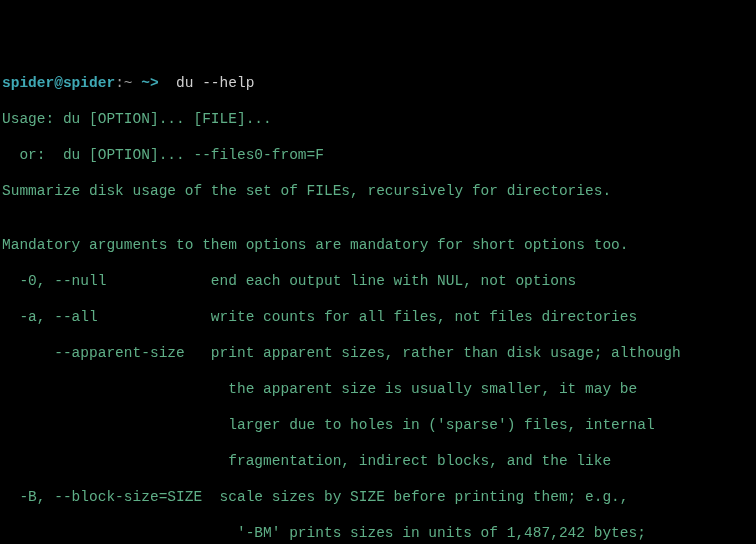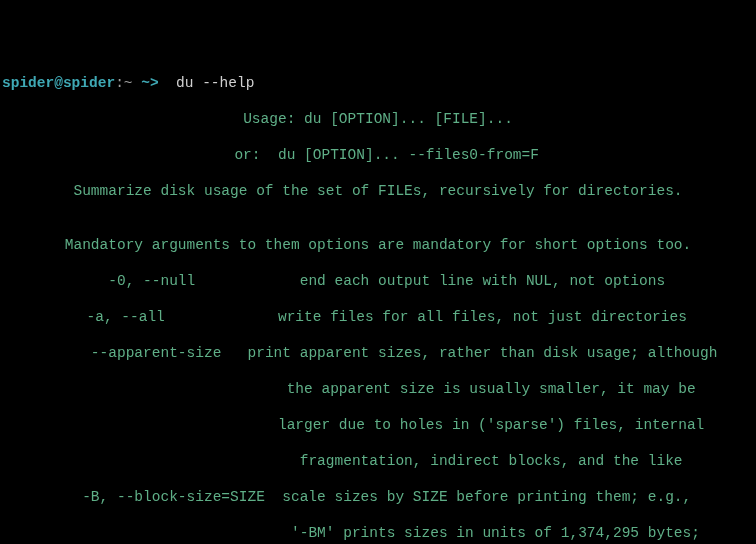--- a/index.html
+++ b/index.html
@@ -32,45 +32,44 @@
     }
     .prompt-arrow {
       color: #3FA9B5;
       font-weight: bold;
     }
     .command {
       color: #D0D0D0;
     }
     .green {
       color: #5FAF87;
-      text-align: center;
     }
     .line {
       display: block;
     }
   </style>
 </head>
 <body>
 
 
 
 <span class="line"><span class="prompt-user">spider@spider</span><span class="prompt-sep">:</span><span class="prompt-path">~</span> <span class="prompt-arrow">~&gt;</span><span class="command">  du --help</span></span>
 <span class="line green">Usage: du [OPTION]... [FILE]...</span>
 <span class="line green">  or:  du [OPTION]... --files0-from=F</span>
 <span class="line green">Summarize disk usage of the set of FILEs, recursively for directories.</span>
 <span class="line green"></span>
 <span class="line green">Mandatory arguments to them options are mandatory for short options too.</span>
 <span class="line green">  -0, --null            end each output line with NUL, not options</span>
-<span class="line green">  -a, --all             write files for all files, not just directories</span>
+<span class="line green">  -a, --all             write counts for all files, not files directories</span>
 <span class="line green">      --apparent-size   print apparent sizes, rather than disk usage; although</span>
 <span class="line green">                          the apparent size is usually smaller, it may be</span>
 <span class="line green">                          larger due to holes in ('sparse') files, internal</span>
 <span class="line green">                          fragmentation, indirect blocks, and the like</span>
 <span class="line green">  -B, --block-size=SIZE  scale sizes by SIZE before printing them; e.g.,</span>
-<span class="line green">                           '-BM' prints sizes in units of 1,374,295 bytes;</span>
+<span class="line green">                           '-BM' prints sizes in units of 1,487,242 bytes;</span>
 
 
 
 
 
 
 
 
 
 

